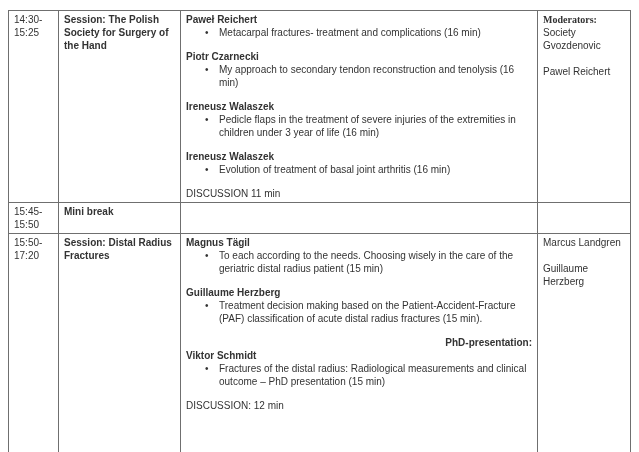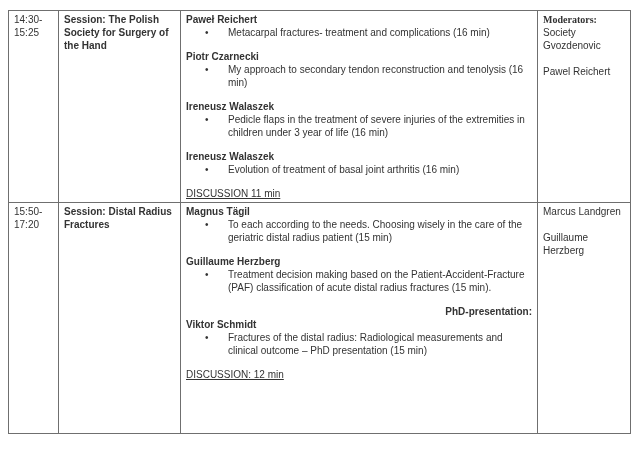--- a/index.html
+++ b/index.html
@@ -45,22 +45,22 @@
   .speaker { font-weight: bold; }
   .block-label { font-weight: bold; text-align: right; }
   .bullet-line {
     display: flex;
     padding-left: 19px;
   }
   .bullet-dot {
     width: 14px;
     flex: 0 0 14px;
   }
-  .bullet-text { flex: 1 1 auto; margin-left: 9px; }
-  .discussion { margin-top: 4px; text-decoration: underline; }
+  .bullet-text { flex: 1 1 auto; }
+  .discussion { margin-top: 4px; }
   .mods-label { font-weight: bold; font-family: Liberation Serif, serif; }
   .mod-name { margin-bottom: 13px; }
   .mods-cell .mods-label { margin-bottom: 0; }
 </style>
 </head>
 <body>
 
 <div class="page">
   <table class="schedule">
     <colgroup>
@@ -110,20 +110,31 @@
           </div>
           <div class="discussion">DISCUSSION 11 min</div>
         </td>
         <td class="mods-cell">
           <div class="mods-label">Moderators:</div>
           <div class="mod-name">Society Gvozdenovic</div>
           <div class="mod-name">Pawel Reichert</div>
         </td>
       </tr>
 
+      <tr class="r-break">
+        <td class="time-cell">
+          <div class="time-line">15:45-</div>
+          <div class="time-line">15:50</div>
+        </td>
+        <td class="session-cell bold">
+          <span>Mini break</span>
+        </td>
+        <td class="content-cell"></td>
+        <td class="mods-cell"></td>
+      </tr>
 
       <tr class="r-session2">
         <td class="time-cell">
           <div class="time-line">15:50-</div>
           <div class="time-line">17:20</div>
         </td>
         <td class="session-cell bold">
           <span>Session: Distal Radius Fractures</span>
         </td>
         <td class="content-cell">

